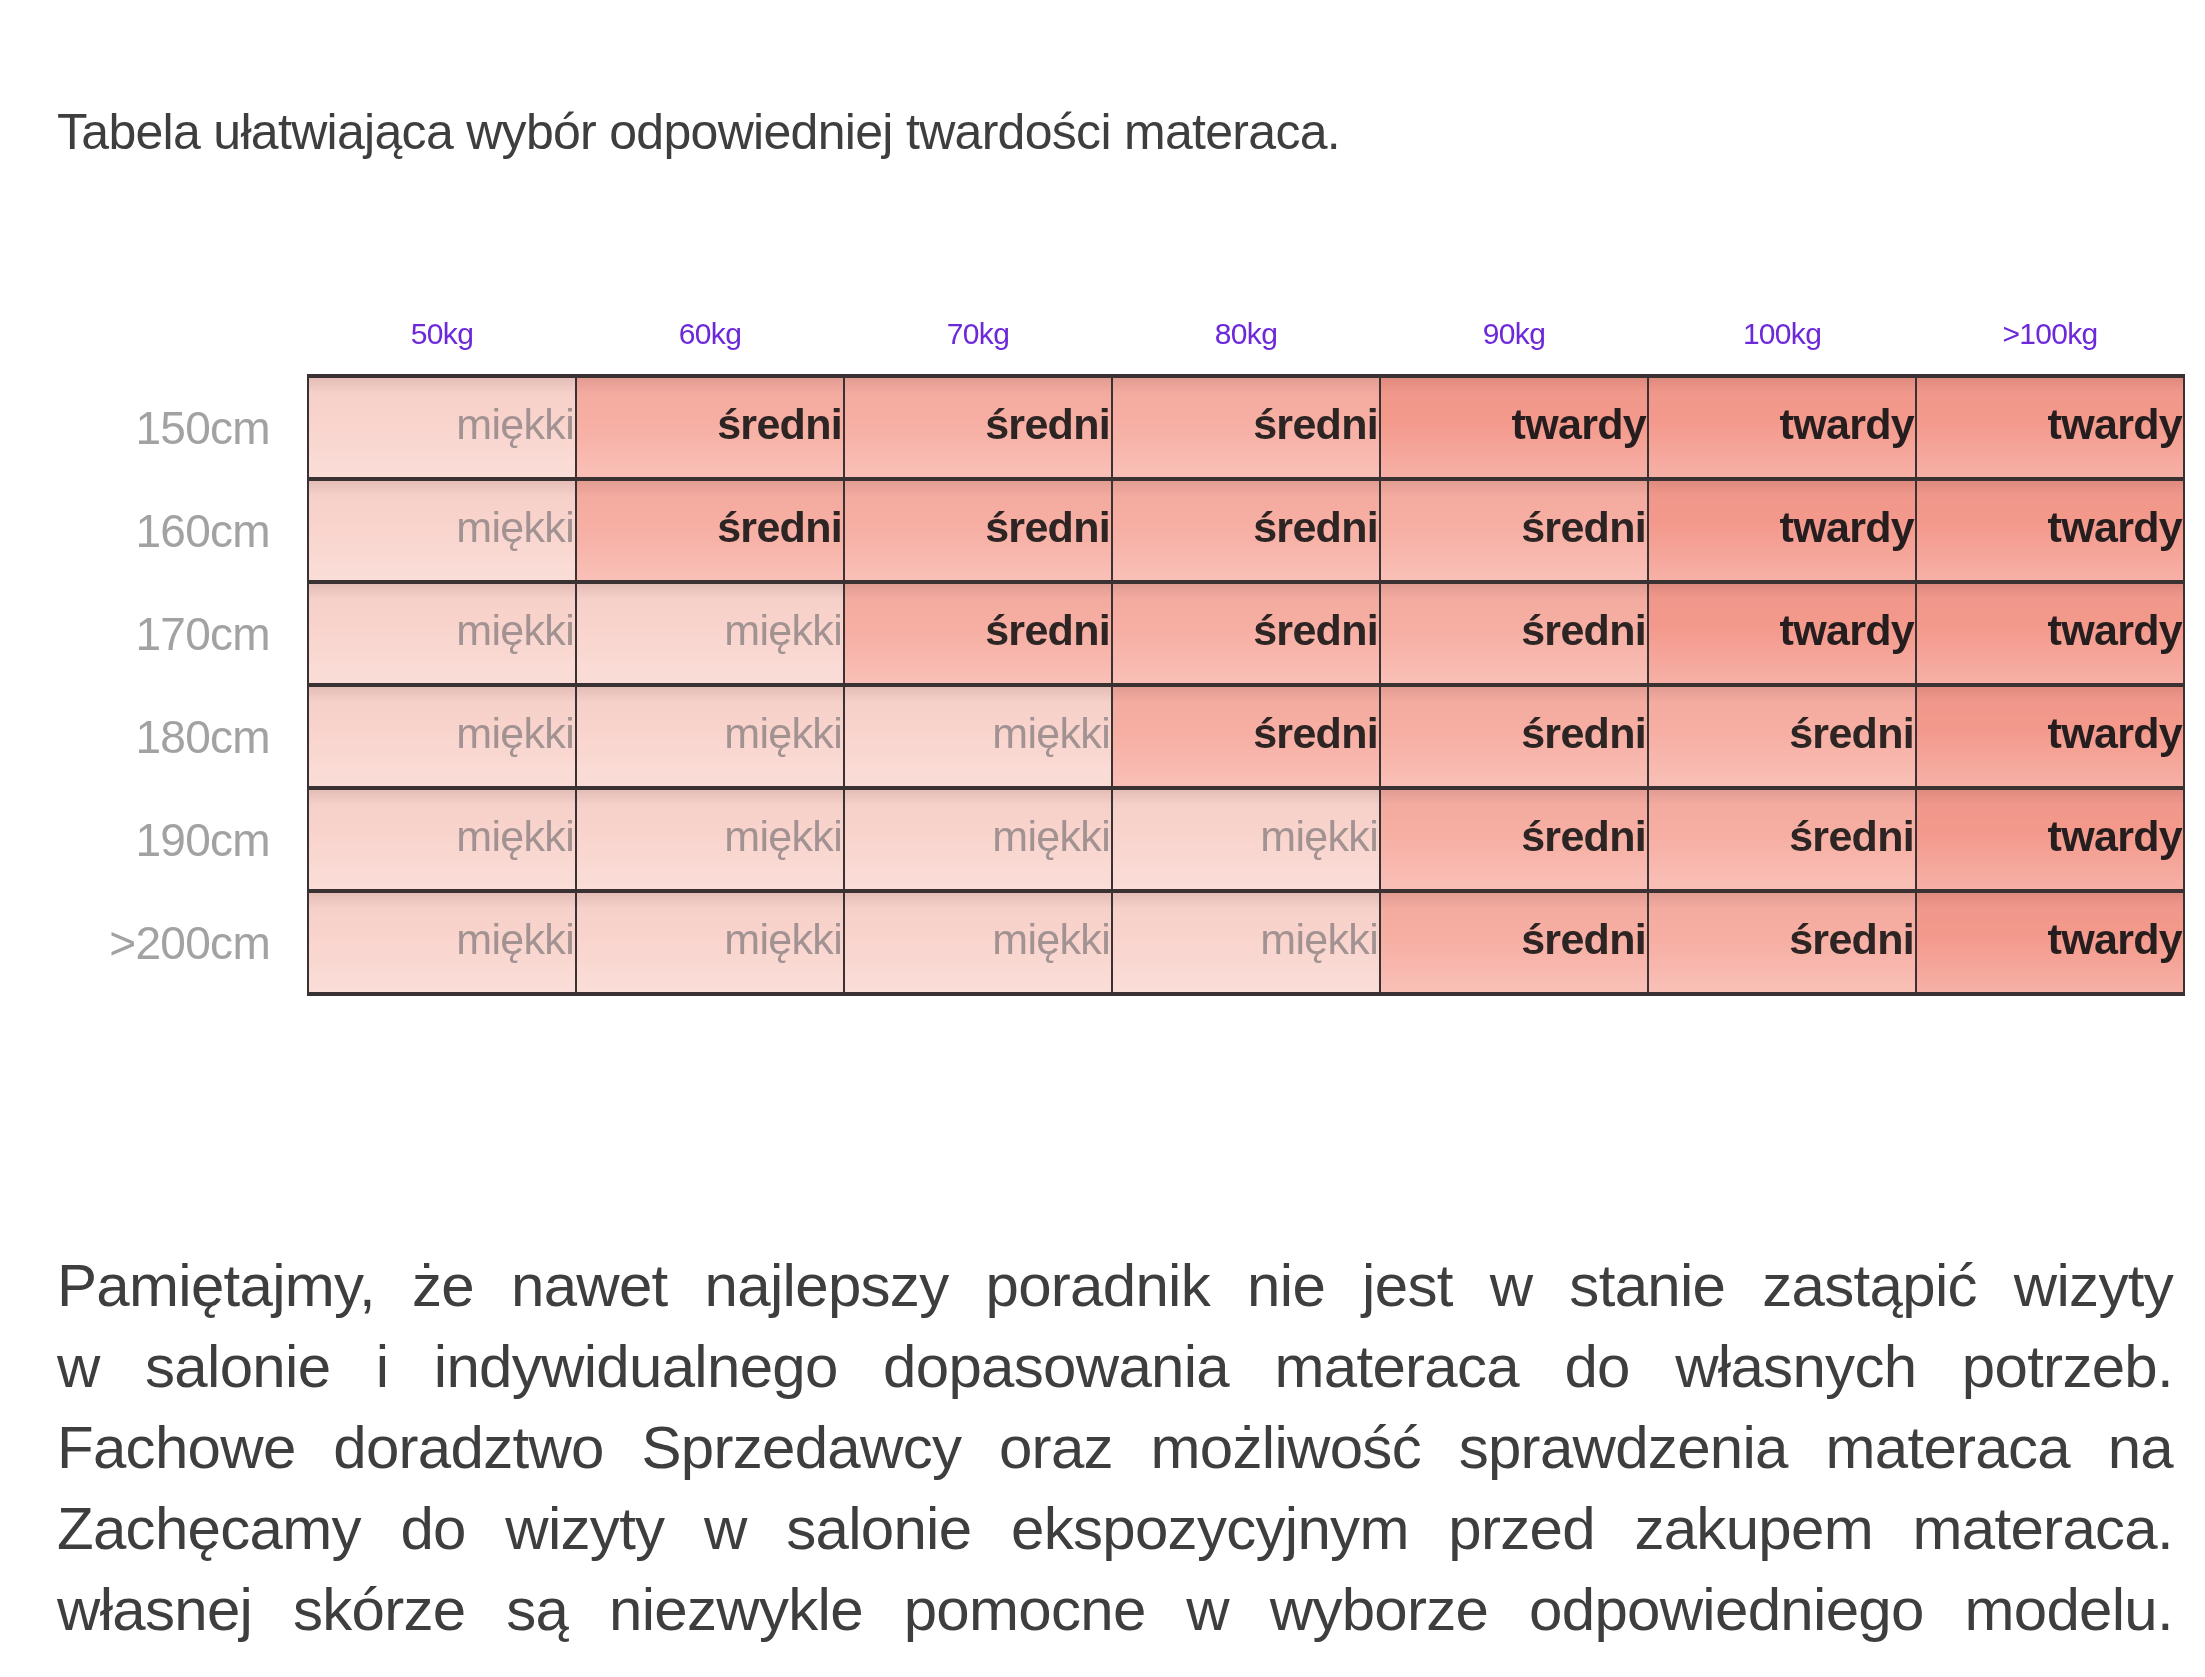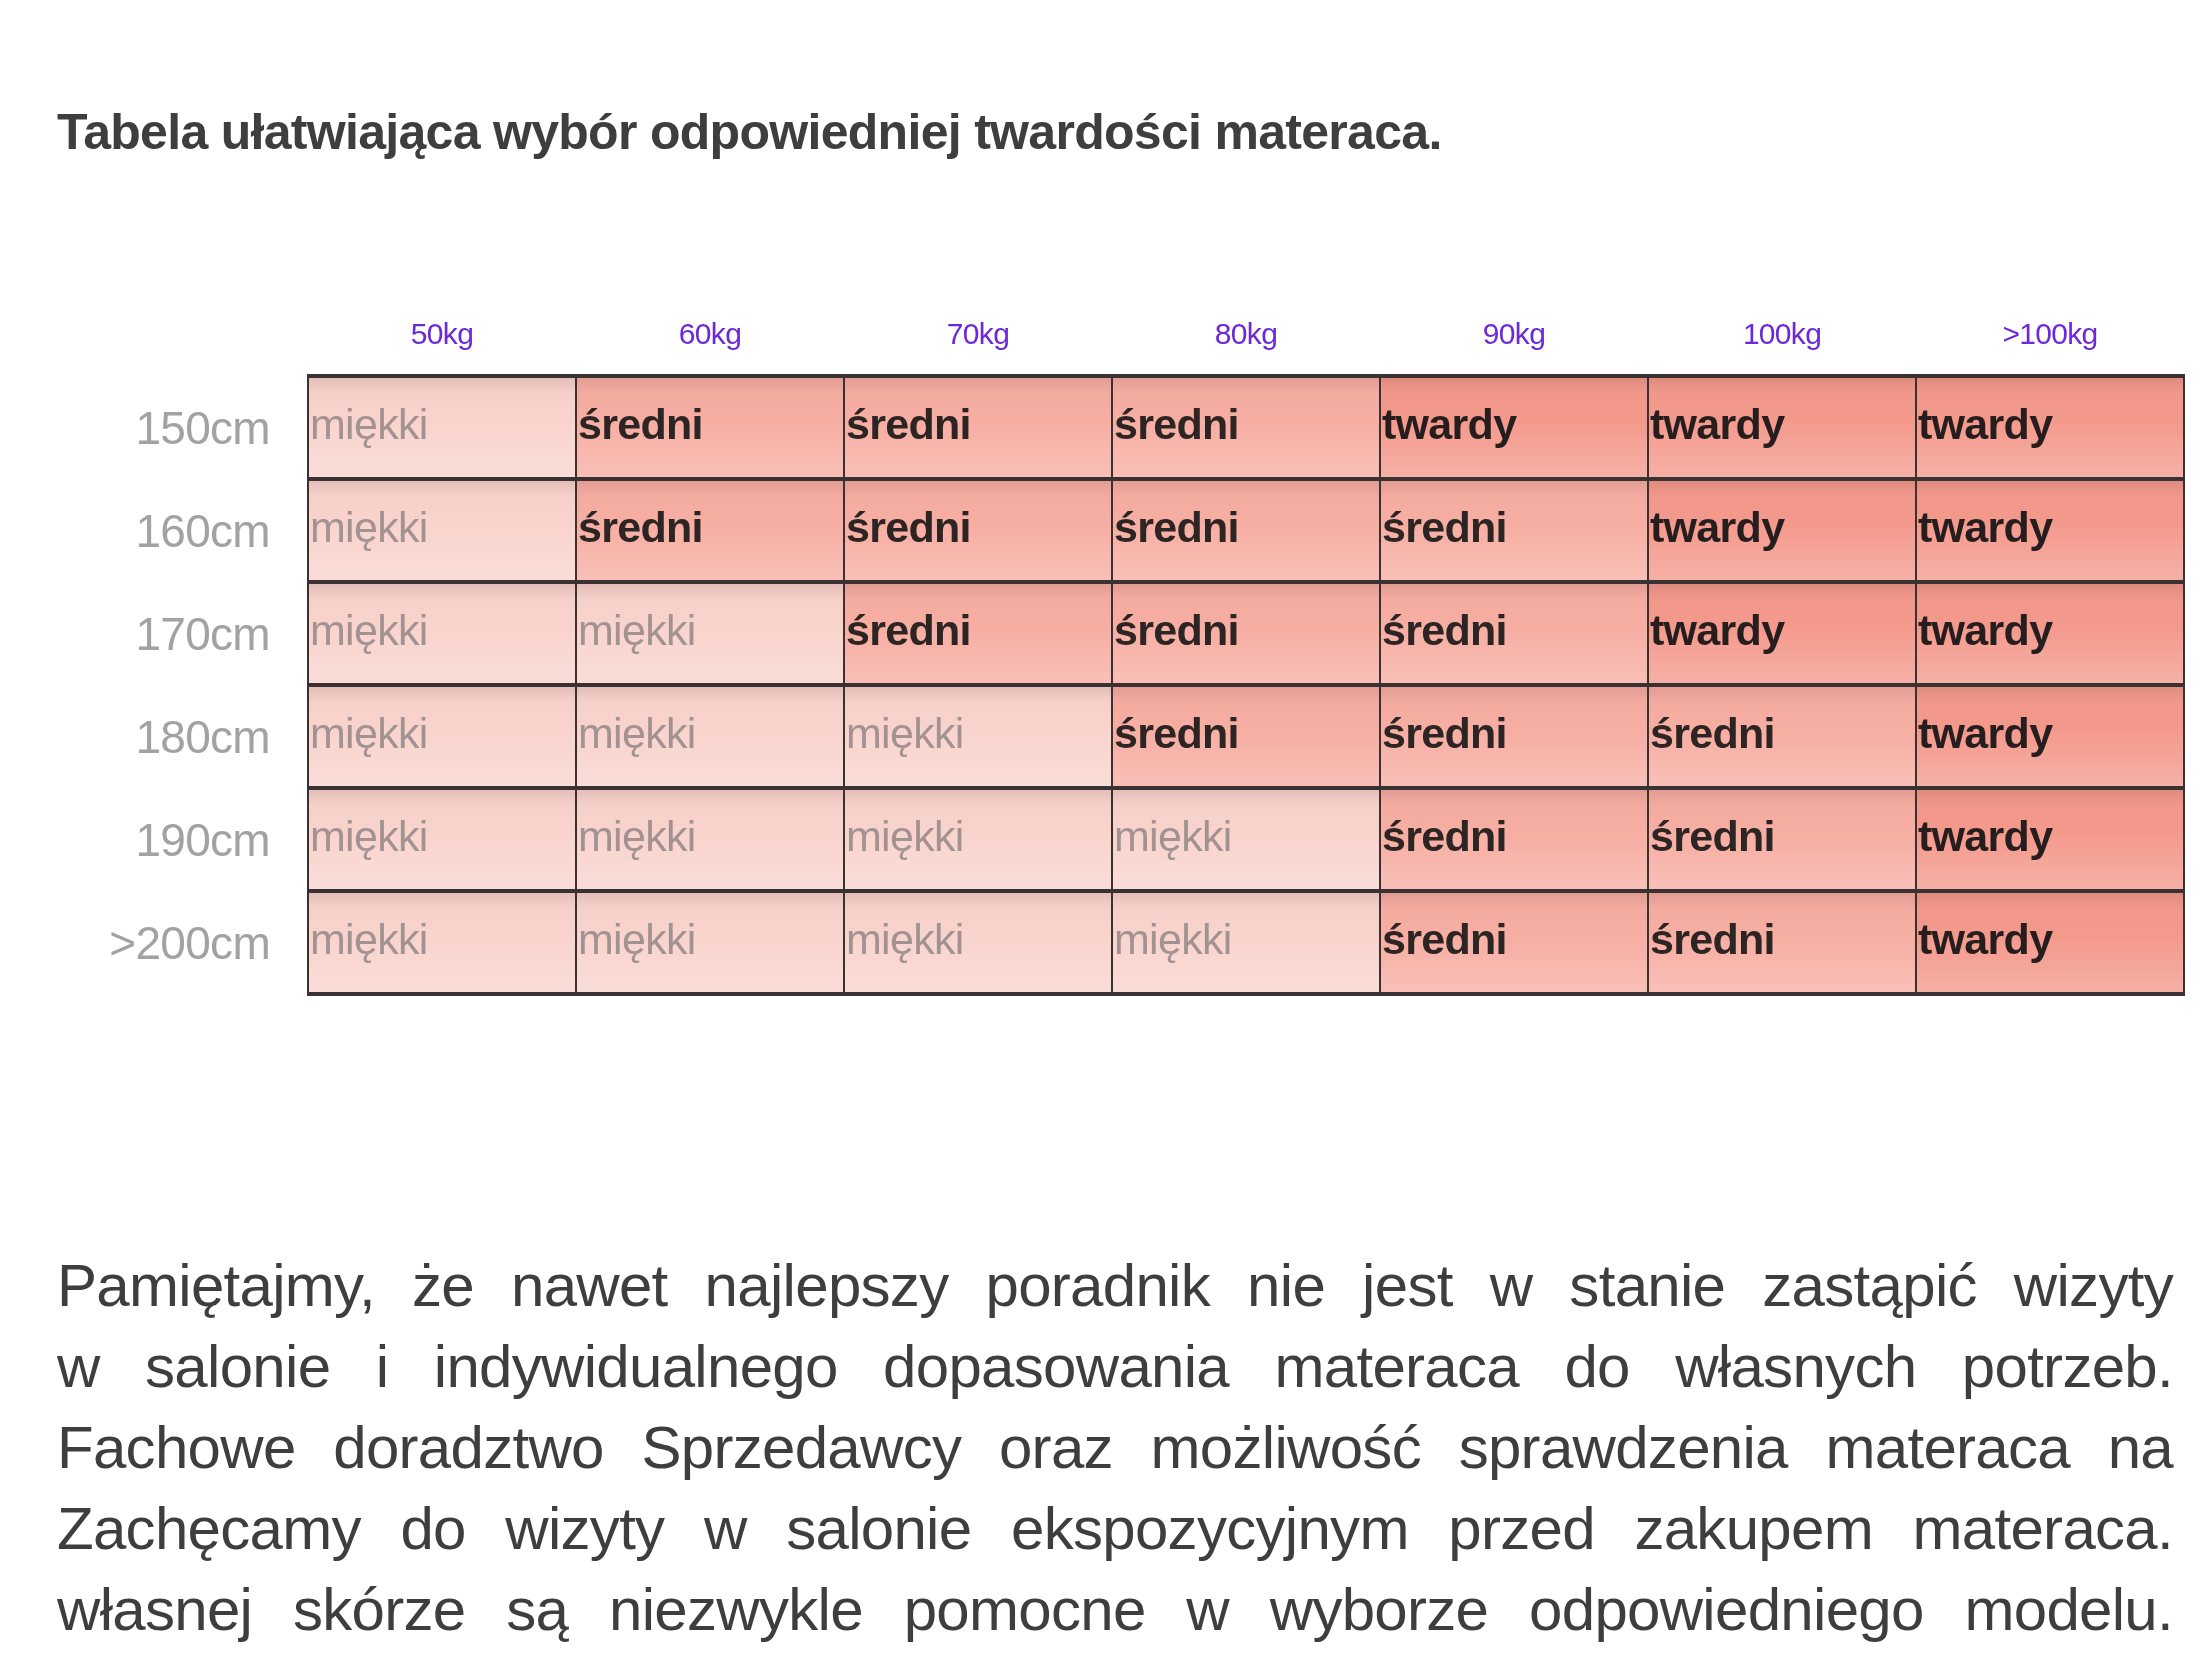--- a/index.html
+++ b/index.html
@@ -9,21 +9,21 @@
     position: relative;
     background: #ffffff;
     font-family: "Liberation Sans", sans-serif;
   }
 
   .title {
     position: absolute;
     left: 57px;
     top: 69px;
     font-size: 50px;
-    font-weight: 700;
+    font-weight: 400;
     color: #3e3e3e;
     letter-spacing: -0.7px;
     white-space: nowrap;
   }
 
   table.firmness {
     position: absolute;
     left: 57px;
     top: 273px;
     border-collapse: collapse;
@@ -50,21 +50,21 @@
     color: #a2a2a2;
     text-align: right;
     padding-right: 37px;
     letter-spacing: -0.7px;
     white-space: nowrap;
   }
   td.cell {
     border: 2.9px solid #3a3232;
     border-top-width: 4.4px;
     border-bottom-width: 4.4px;
-    text-align: left;
+    text-align: right;
     vertical-align: middle;
     font-size: 43px;
     padding-bottom: 7.4px;
     letter-spacing: -0.7px;
     background-image: linear-gradient(180deg,
       rgba(70,25,20,0.12) 0%,
       rgba(70,25,20,0.02) 15%,
       rgba(255,255,255,0.00) 45%,
       rgba(255,255,255,0.22) 100%);
   }

